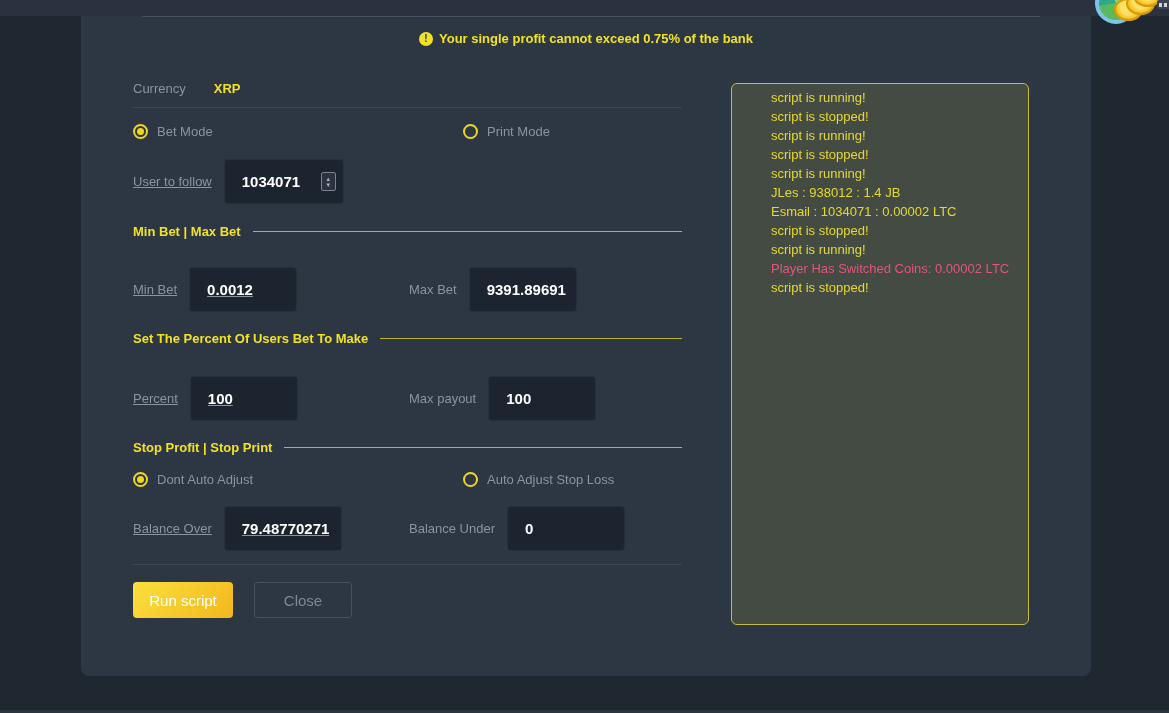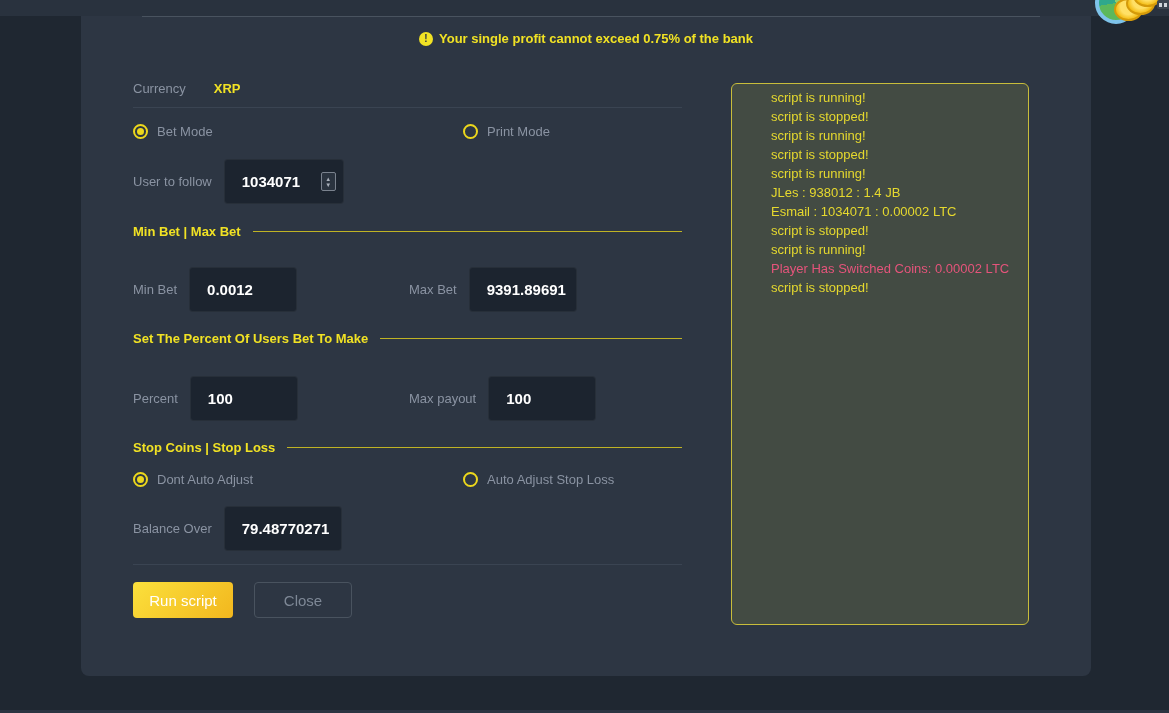--- a/index.html
+++ b/index.html
@@ -26,21 +26,21 @@
   }
   .info-icon {
     width:14px; height:14px; border-radius:50%; background:#f1e224;
     color:#2d3643; font-size:10px; font-weight:700; line-height:14px; text-align:center;
     display:inline-block;
   }
 
   .form-col { position:absolute; left:52px; top:78px; width:549px; }
 
   .row { position:relative; display:flex; align-items:center; }
-  .g1 { display:flex; align-items:center; gap:12px; }
+  .g1 { display:flex; align-items:center; gap:12px;text-decoration:underline; }
   .g2 { position:absolute; left:276px; display:flex; align-items:center; gap:12px; }
 
   .lbl { font-size:13px; color:#8a93a2; white-space:nowrap; }
   .yellow-val { font-size:13px; font-weight:700; color:#f1e224; }
 
   .currency-row { height:20px; }
   .currency-row .yellow-val { margin-left:28px; }
 
   .hr { margin-top:9px; height:1px; background:#3a4452; }
 
@@ -199,39 +199,43 @@
         <span class="lbl">Percent</span>
         <input class="field w110" type="text" value="100" style="">
       </div>
       <div class="g2">
         <span class="lbl">Max payout</span>
         <input class="field w110" type="text" value="100" style="">
       </div>
     </div>
 
     <div class="sec sec3">
-      <span class="sec-t">Stop Coins | Stop Loss</span>
+      <span class="sec-t">Stop Profit | Stop Print</span>
       <span class="line"></span>
     </div>
 
     <div class="row radio-row" style="">
       <span class="radio-opt">
         <span class="radio checked"></span>
         <span class="lbl">Dont Auto Adjust</span>
       </span>
       <span class="r2 radio-opt">
         <span class="radio"></span>
         <span class="lbl">Auto Adjust Stop Loss</span>
       </span>
     </div>
 
     <div class="row fields-row mt-bl">
       <div class="g1">
         <span class="lbl">Balance Over</span>
         <input class="field w118" type="text" value="79.48770271" style="">
+      </div>
+      <div class="g2">
+        <span class="lbl">Balance Under</span>
+        <input class="field w118" type="text" value="0" style="">
       </div>
     </div>
 
     <div class="hr2"></div>
 
     <div class="btn-row">
       <button class="btn-run">Run script</button>
       <button class="btn-close">Close</button>
     </div>
 

